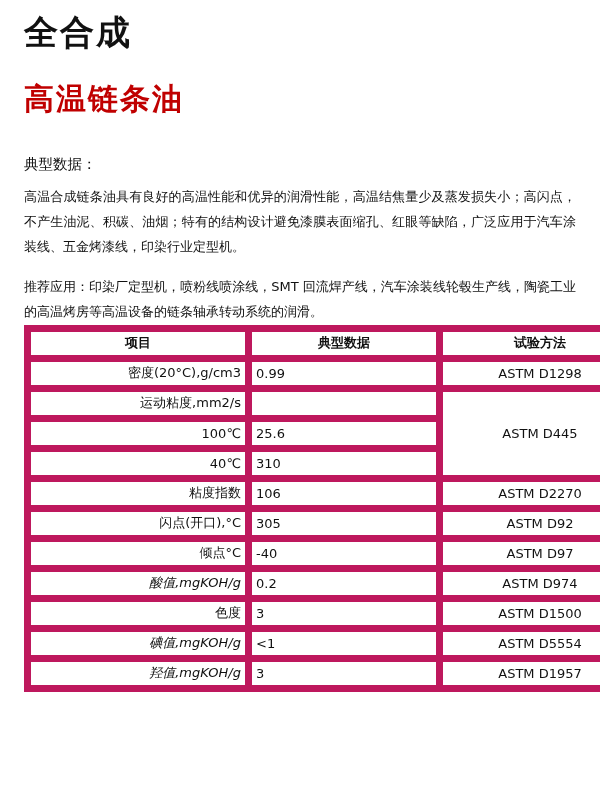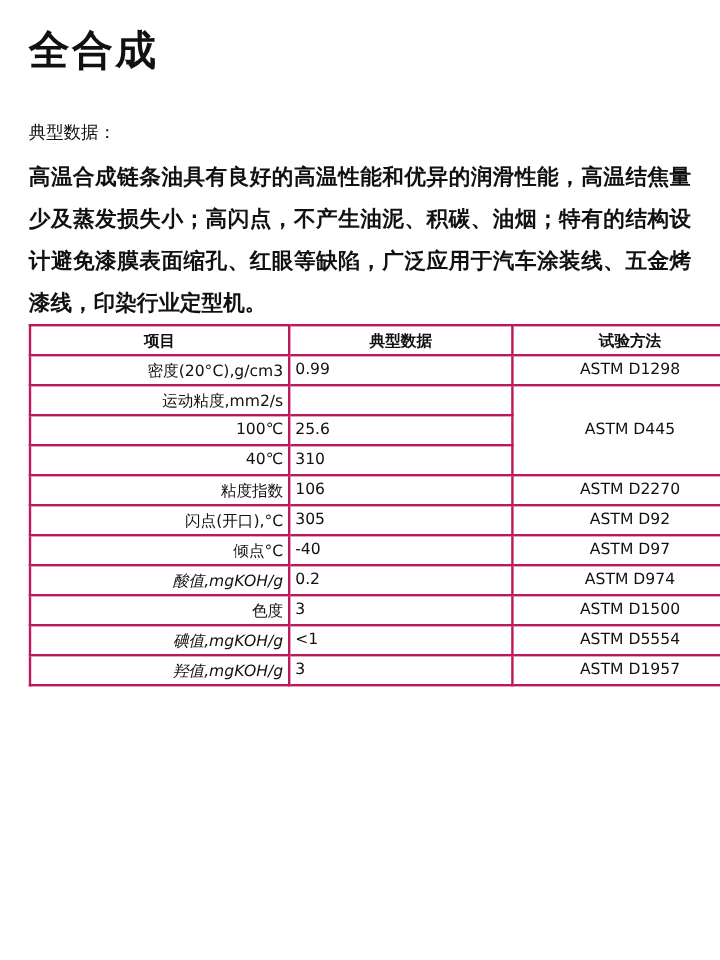--- a/index.html
+++ b/index.html
@@ -12,21 +12,21 @@
     background: #ffffff;
     font-family: "DejaVu Sans", "Liberation Sans", sans-serif;
     color: #000000;
     overflow: hidden;
   }
   .page {
     position: relative;
     width: 600px;
     height: 800px;
     box-sizing: border-box;
-    padding: 14px 16px 0 16px;
+    padding: 4px 16px 0 16px;
   }
   .title-main {
     font-size: 34px;
     font-weight: bold;
     letter-spacing: 2px;
     color: #111111;
     line-height: 1.2;
     margin: 8px 0 0 8px;
   }
   .title-sub {
@@ -36,44 +36,43 @@
     color: #c00000;
     line-height: 1.2;
     margin: 28px 0 0 8px;
   }
   .section-label {
     font-size: 14.5px;
     color: #111111;
     margin: 38px 0 0 8px;
   }
   .para {
-    font-size: 18px;
+    font-size: 13px;
     line-height: 1.95;
     color: #111111;
     margin: 10px 8px 0 8px;
     text-align: justify;
-    font-weight: bold;
   }
   .para-rec {
     margin-top: 14px;
   }
   .tech-label {
     font-size: 14px;
     color: #111111;
     margin: 24px 0 6px 8px;
     font-weight: normal;
   }
   table.spec {
     width: 568px;
     margin: 0 8px;
     border-collapse: collapse;
     table-layout: fixed;
   }
   table.spec td, table.spec th {
-    border: 2px solid #be185d;
+    border: 7px solid #be185d;
     font-size: 13px;
     padding: 2px 4px;
     color: #111111;
     height: 19px;
     vertical-align: middle;
   }
   table.spec th {
     text-align: center;
     font-weight: bold;
   }
@@ -81,23 +80,25 @@
   .c-val  { width: 176px; }
   .c-met  { width: 186px; text-align: center; }
   .red { color: #c00000; font-style: italic; }
 </style>
 </head>
 <body>
 
 <div class="page">
 
   <div class="title-main">全合成</div>
+  <div class="title-sub">高温链条油</div>
 
   <div class="section-label">典型数据：</div>
   <div class="para">高温合成链条油具有良好的高温性能和优异的润滑性能，高温结焦量少及蒸发损失小；高闪点，不产生油泥、积碳、油烟；特有的结构设计避免漆膜表面缩孔、红眼等缺陷，广泛应用于汽车涂装线、五金烤漆线，印染行业定型机。</div>
+  <div class="para para-rec">推荐应用：印染厂定型机，喷粉线喷涂线，SMT 回流焊产线，汽车涂装线轮毂生产线，陶瓷工业的高温烤房等高温设备的链条轴承转动系统的润滑。</div>
 
 
   <table class="spec">
     <thead>
       <tr>
         <th class="c-item">项目</th>
         <th class="c-val">典型数据</th>
         <th class="c-met">试验方法</th>
       </tr>
     </thead>

